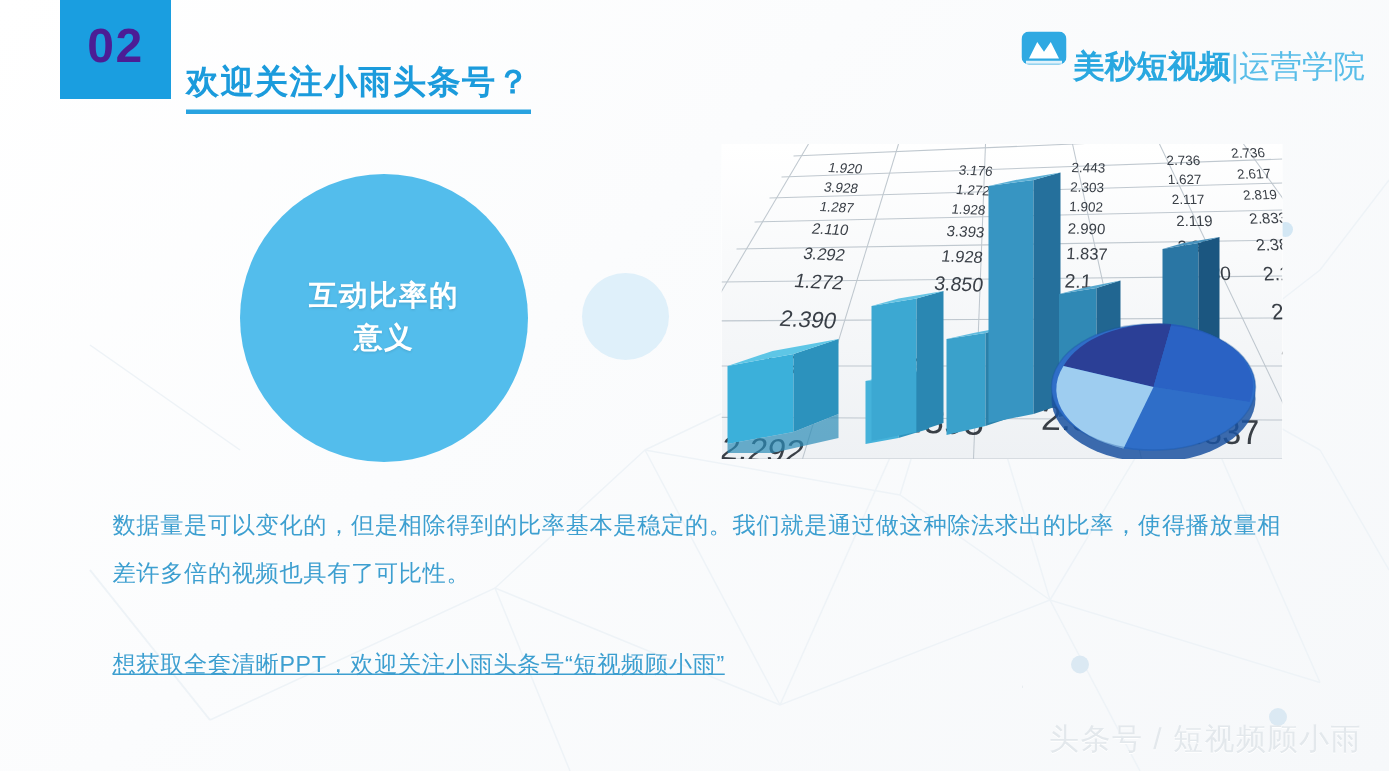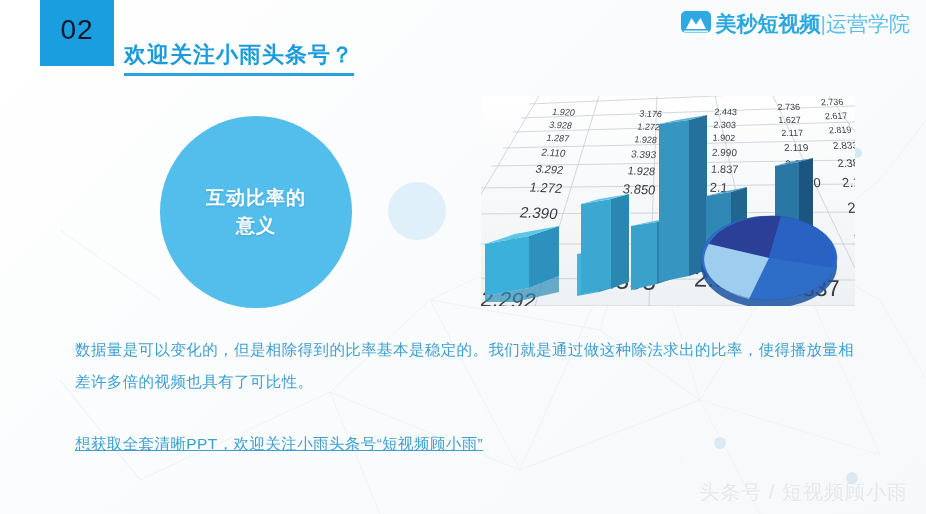--- a/index.html
+++ b/index.html
@@ -36,23 +36,23 @@
     top: 0;
     width: 74px;
     height: 66px;
     background: #1a9ee0;
     z-index: 4;
   }
   .badge-02 span {
     display: block;
     text-align: center;
     line-height: 60px;
-    font-size: 28px;
-    font-weight: normal;
-    color: #0f172a;
+    font-size: 32px;
+    font-weight: bold;
+    color: #4c1d95;
     letter-spacing: 1px;
   }
   .slide-title {
     position: absolute;
     left: 124px;
     top: 40px;
     font-size: 22px;
     font-weight: bold;
     color: #1b9bdc;
     letter-spacing: 1px;
@@ -76,20 +76,21 @@
     height: 26px;
     margin-right: 5px;
     flex: 0 0 auto;
   }
   .logo-text {
     font-size: 21px;
     font-weight: bold;
     color: #29a8e0;
     letter-spacing: 0px;
     white-space: nowrap;
+    margin-top: 20px;
   }
   .logo-text .sep { font-weight: normal; color: #6fc5ea; }
   .logo-text .sub { font-weight: normal; color: #58bde8; }
 
   
   .blue-circle {
     position: absolute;
     left: 160px;
     top: 116px;
     width: 192px;

